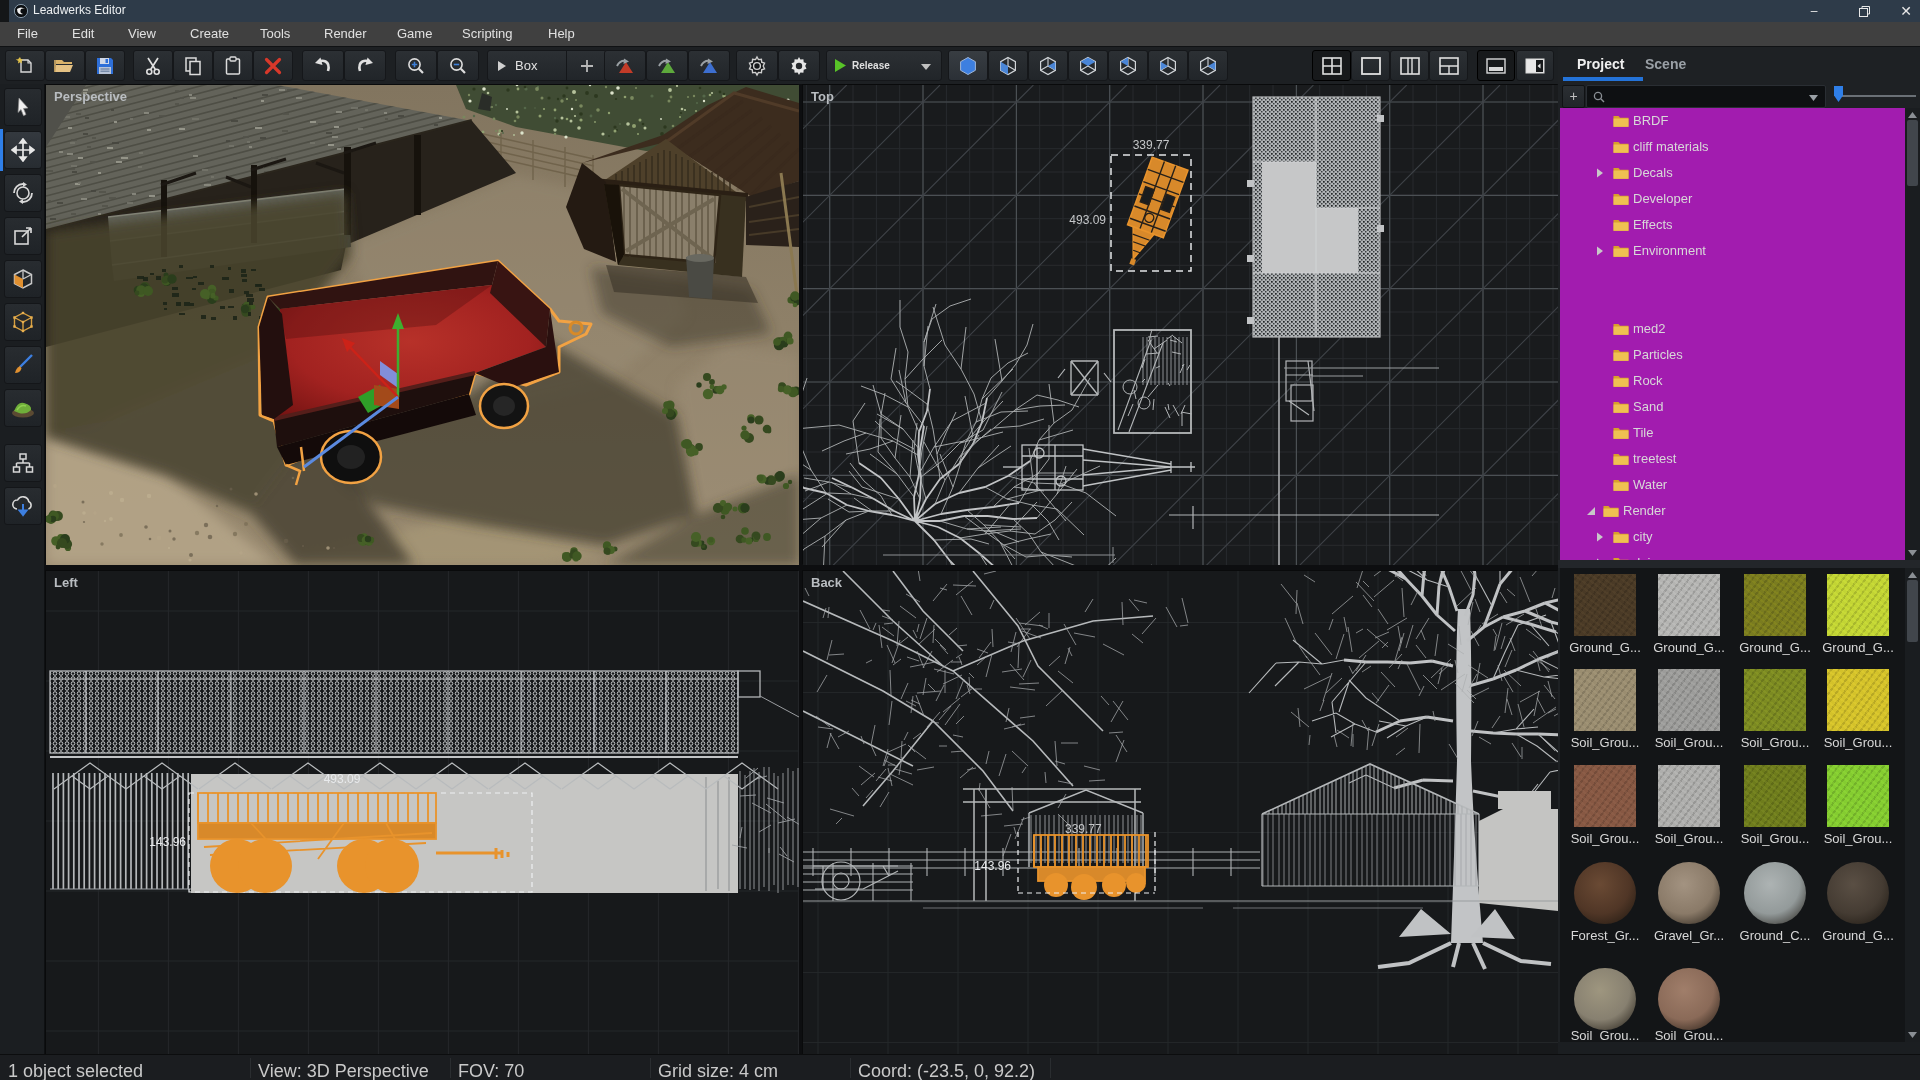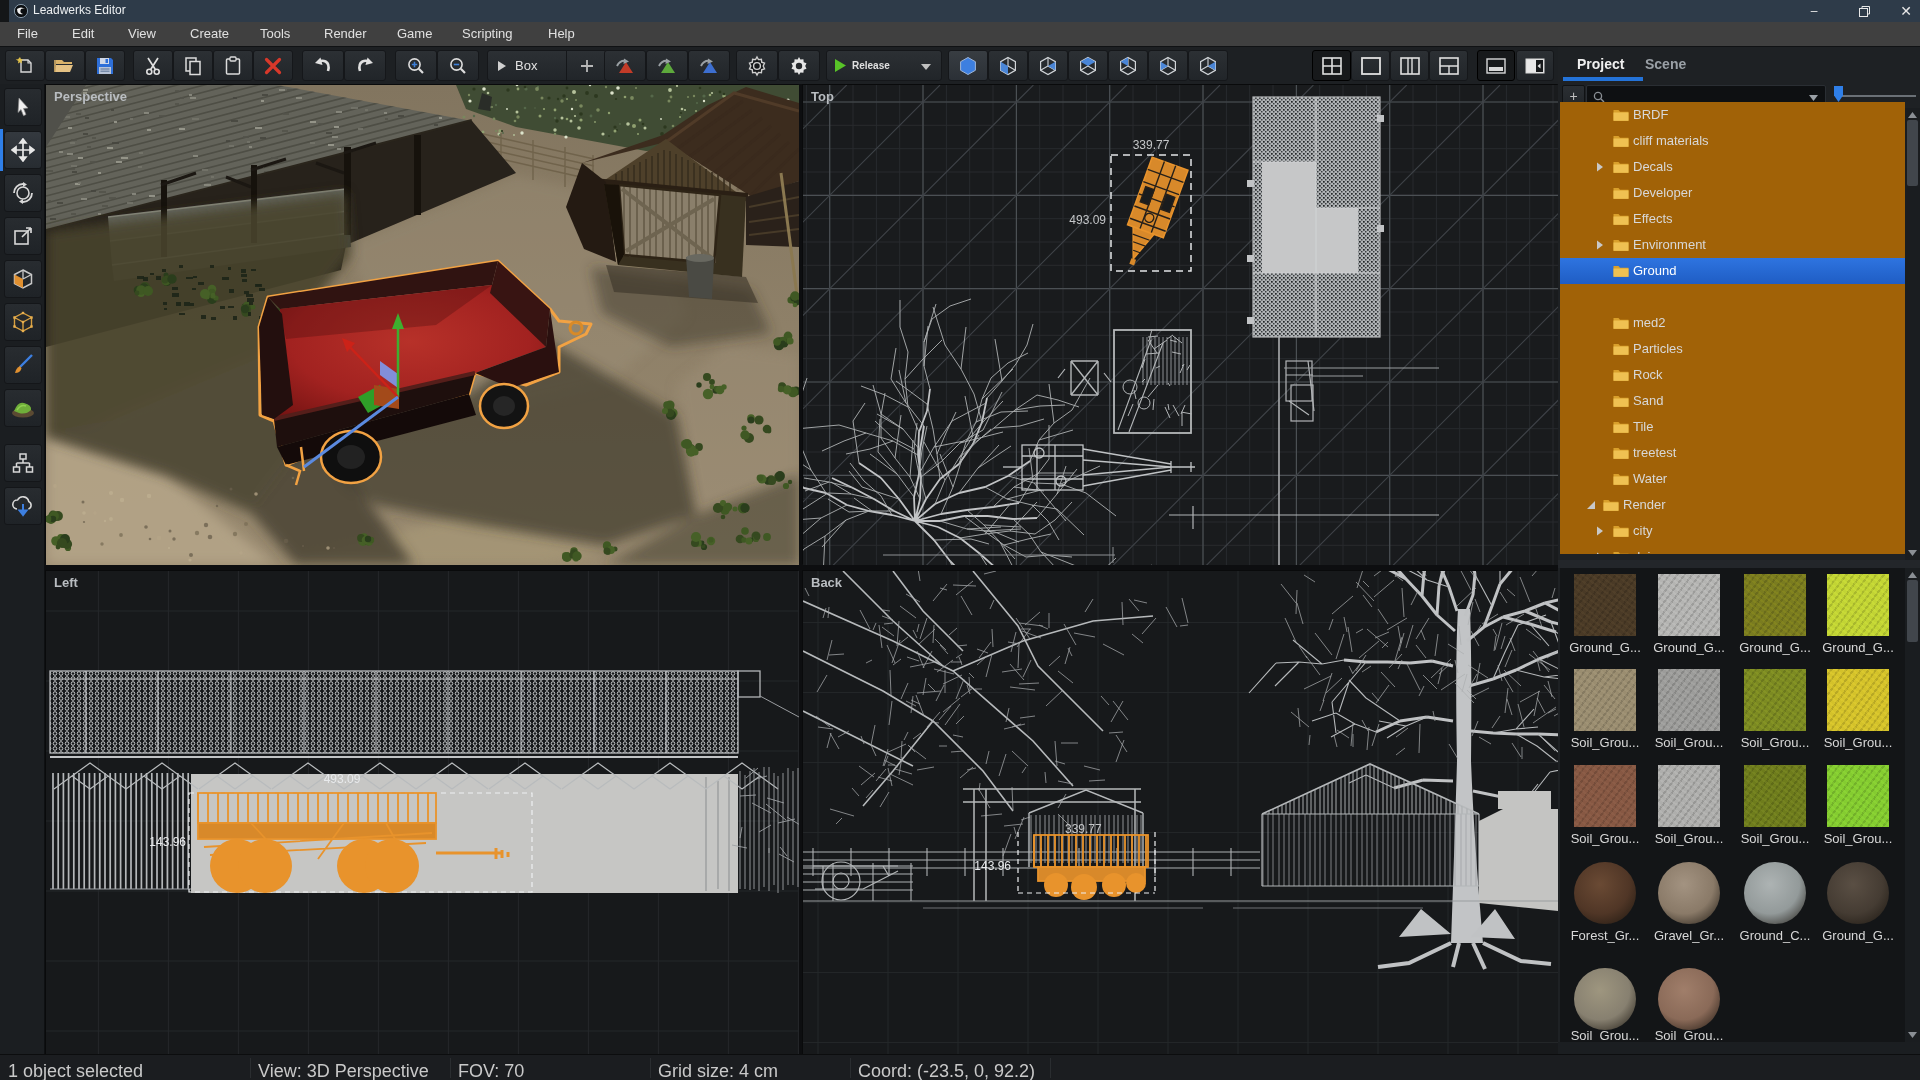--- a/index.html
+++ b/index.html
@@ -1225,21 +1225,21 @@
           <circle cx="5" cy="5" r="3.6" fill="none" stroke="#8a8f94" stroke-width="1.3"></circle>
           <path d="M7.8 7.8 L11 11" stroke="#8a8f94" stroke-width="1.4"></path>
         </svg>
       <svg width="9" height="6" viewBox="0 0 9 6" style="position:absolute;right:7px;top:9px">
           <path d="M0 0 h9 l-4.5 6z" fill="#9aa0a6"></path>
         </svg>
     </div>
     <div class="abs" style="left:278px;top:48px;width:80px;height:2px;background:#6a7076"></div>
     <div class="abs" style="left:276px;top:39px;width:9px;height:16px;background:#2f7fe8;clip-path:polygon(0 0,100% 0,100% 60%,50% 100%,0 60%)"></div>
 
-    <div class="abs" style="left:2px;top:55px;width:345px;height:452px;background:#a16207;overflow:hidden" id="tree">
+    <div class="abs" style="left:2px;top:61px;width:345px;height:452px;background:#a21caf;overflow:hidden" id="tree">
       <div style="position:absolute;left:0;top:0px;width:345px;height:26px;">
           <svg width="16" height="13" viewBox="0 0 16 13" style="position:absolute;left:53px;top:6px">
             <path d="M0.5 2 h5 l1.5 1.8 h8.5 v9 h-15 z" fill="#d99f2b"></path>
             <path d="M0.5 4.5 h15 v8.3 h-15 z" fill="#efc152"></path>
           </svg>
           <span style="position:absolute;left:73px;top:5px;font-size:13px;color:#d8d8d8">BRDF</span>
         </div>
       <div style="position:absolute;left:0;top:26px;width:345px;height:26px;">
           <svg width="16" height="13" viewBox="0 0 16 13" style="position:absolute;left:53px;top:6px">
             <path d="M0.5 2 h5 l1.5 1.8 h8.5 v9 h-15 z" fill="#d99f2b"></path>
@@ -1273,27 +1273,20 @@
         </div>
       <div style="position:absolute;left:0;top:130px;width:345px;height:26px;">
           <svg width="8" height="10" viewBox="0 0 8 10" style="position:absolute;left:36px;top:8px">
             <path d="M1 0.5 L7 5 L1 9.5 Z" fill="#c8c8c8"></path>
           </svg>
           <svg width="16" height="13" viewBox="0 0 16 13" style="position:absolute;left:53px;top:6px">
             <path d="M0.5 2 h5 l1.5 1.8 h8.5 v9 h-15 z" fill="#d99f2b"></path>
             <path d="M0.5 4.5 h15 v8.3 h-15 z" fill="#efc152"></path>
           </svg>
           <span style="position:absolute;left:73px;top:5px;font-size:13px;color:#d8d8d8">Environment</span>
-        </div>
-      <div style="position:absolute;left:0;top:156px;width:345px;height:26px;background:linear-gradient(#2e74e0,#1f5dc4);">
-          <svg width="16" height="13" viewBox="0 0 16 13" style="position:absolute;left:53px;top:6px">
-            <path d="M0.5 2 h5 l1.5 1.8 h8.5 v9 h-15 z" fill="#d99f2b"></path>
-            <path d="M0.5 4.5 h15 v8.3 h-15 z" fill="#efc152"></path>
-          </svg>
-          <span style="position:absolute;left:73px;top:5px;font-size:13px;color:#ffffff">Ground</span>
         </div>
       <div style="position:absolute;left:0;top:208px;width:345px;height:26px;">
           <svg width="16" height="13" viewBox="0 0 16 13" style="position:absolute;left:53px;top:6px">
             <path d="M0.5 2 h5 l1.5 1.8 h8.5 v9 h-15 z" fill="#d99f2b"></path>
             <path d="M0.5 4.5 h15 v8.3 h-15 z" fill="#efc152"></path>
           </svg>
           <span style="position:absolute;left:73px;top:5px;font-size:13px;color:#d8d8d8">med2</span>
         </div>
       <div style="position:absolute;left:0;top:234px;width:345px;height:26px;">
           <svg width="16" height="13" viewBox="0 0 16 13" style="position:absolute;left:53px;top:6px">

